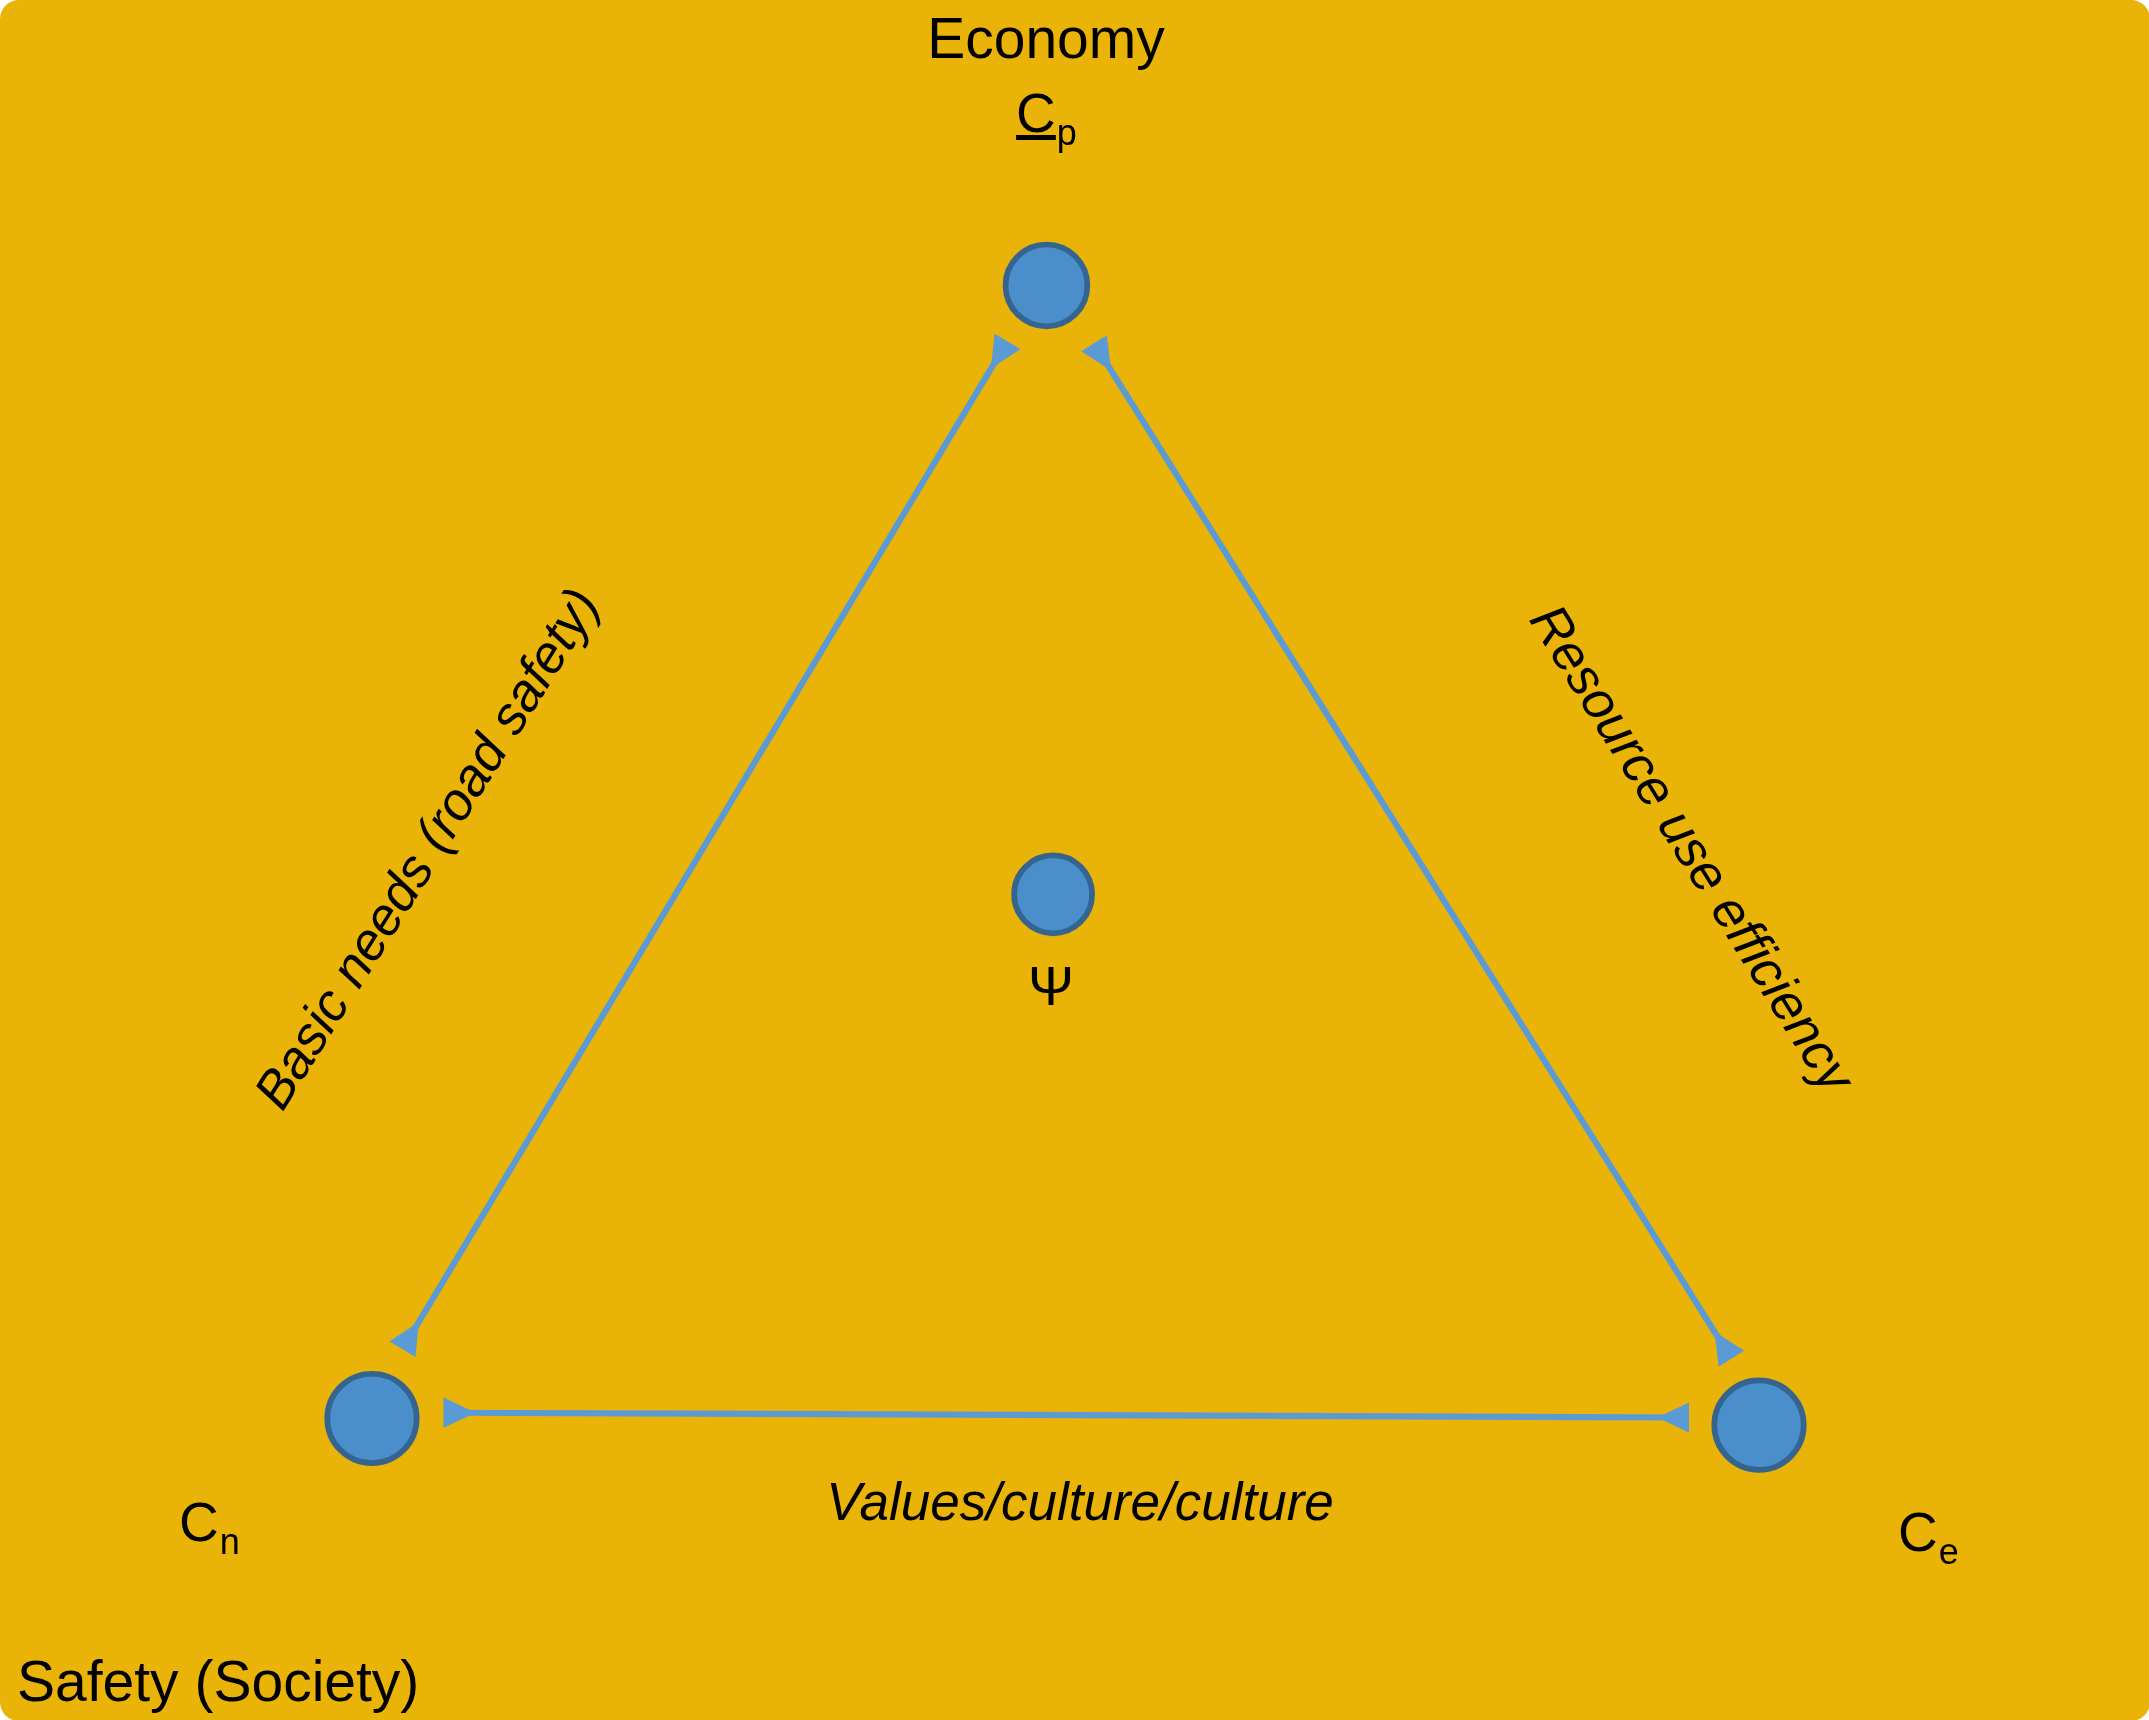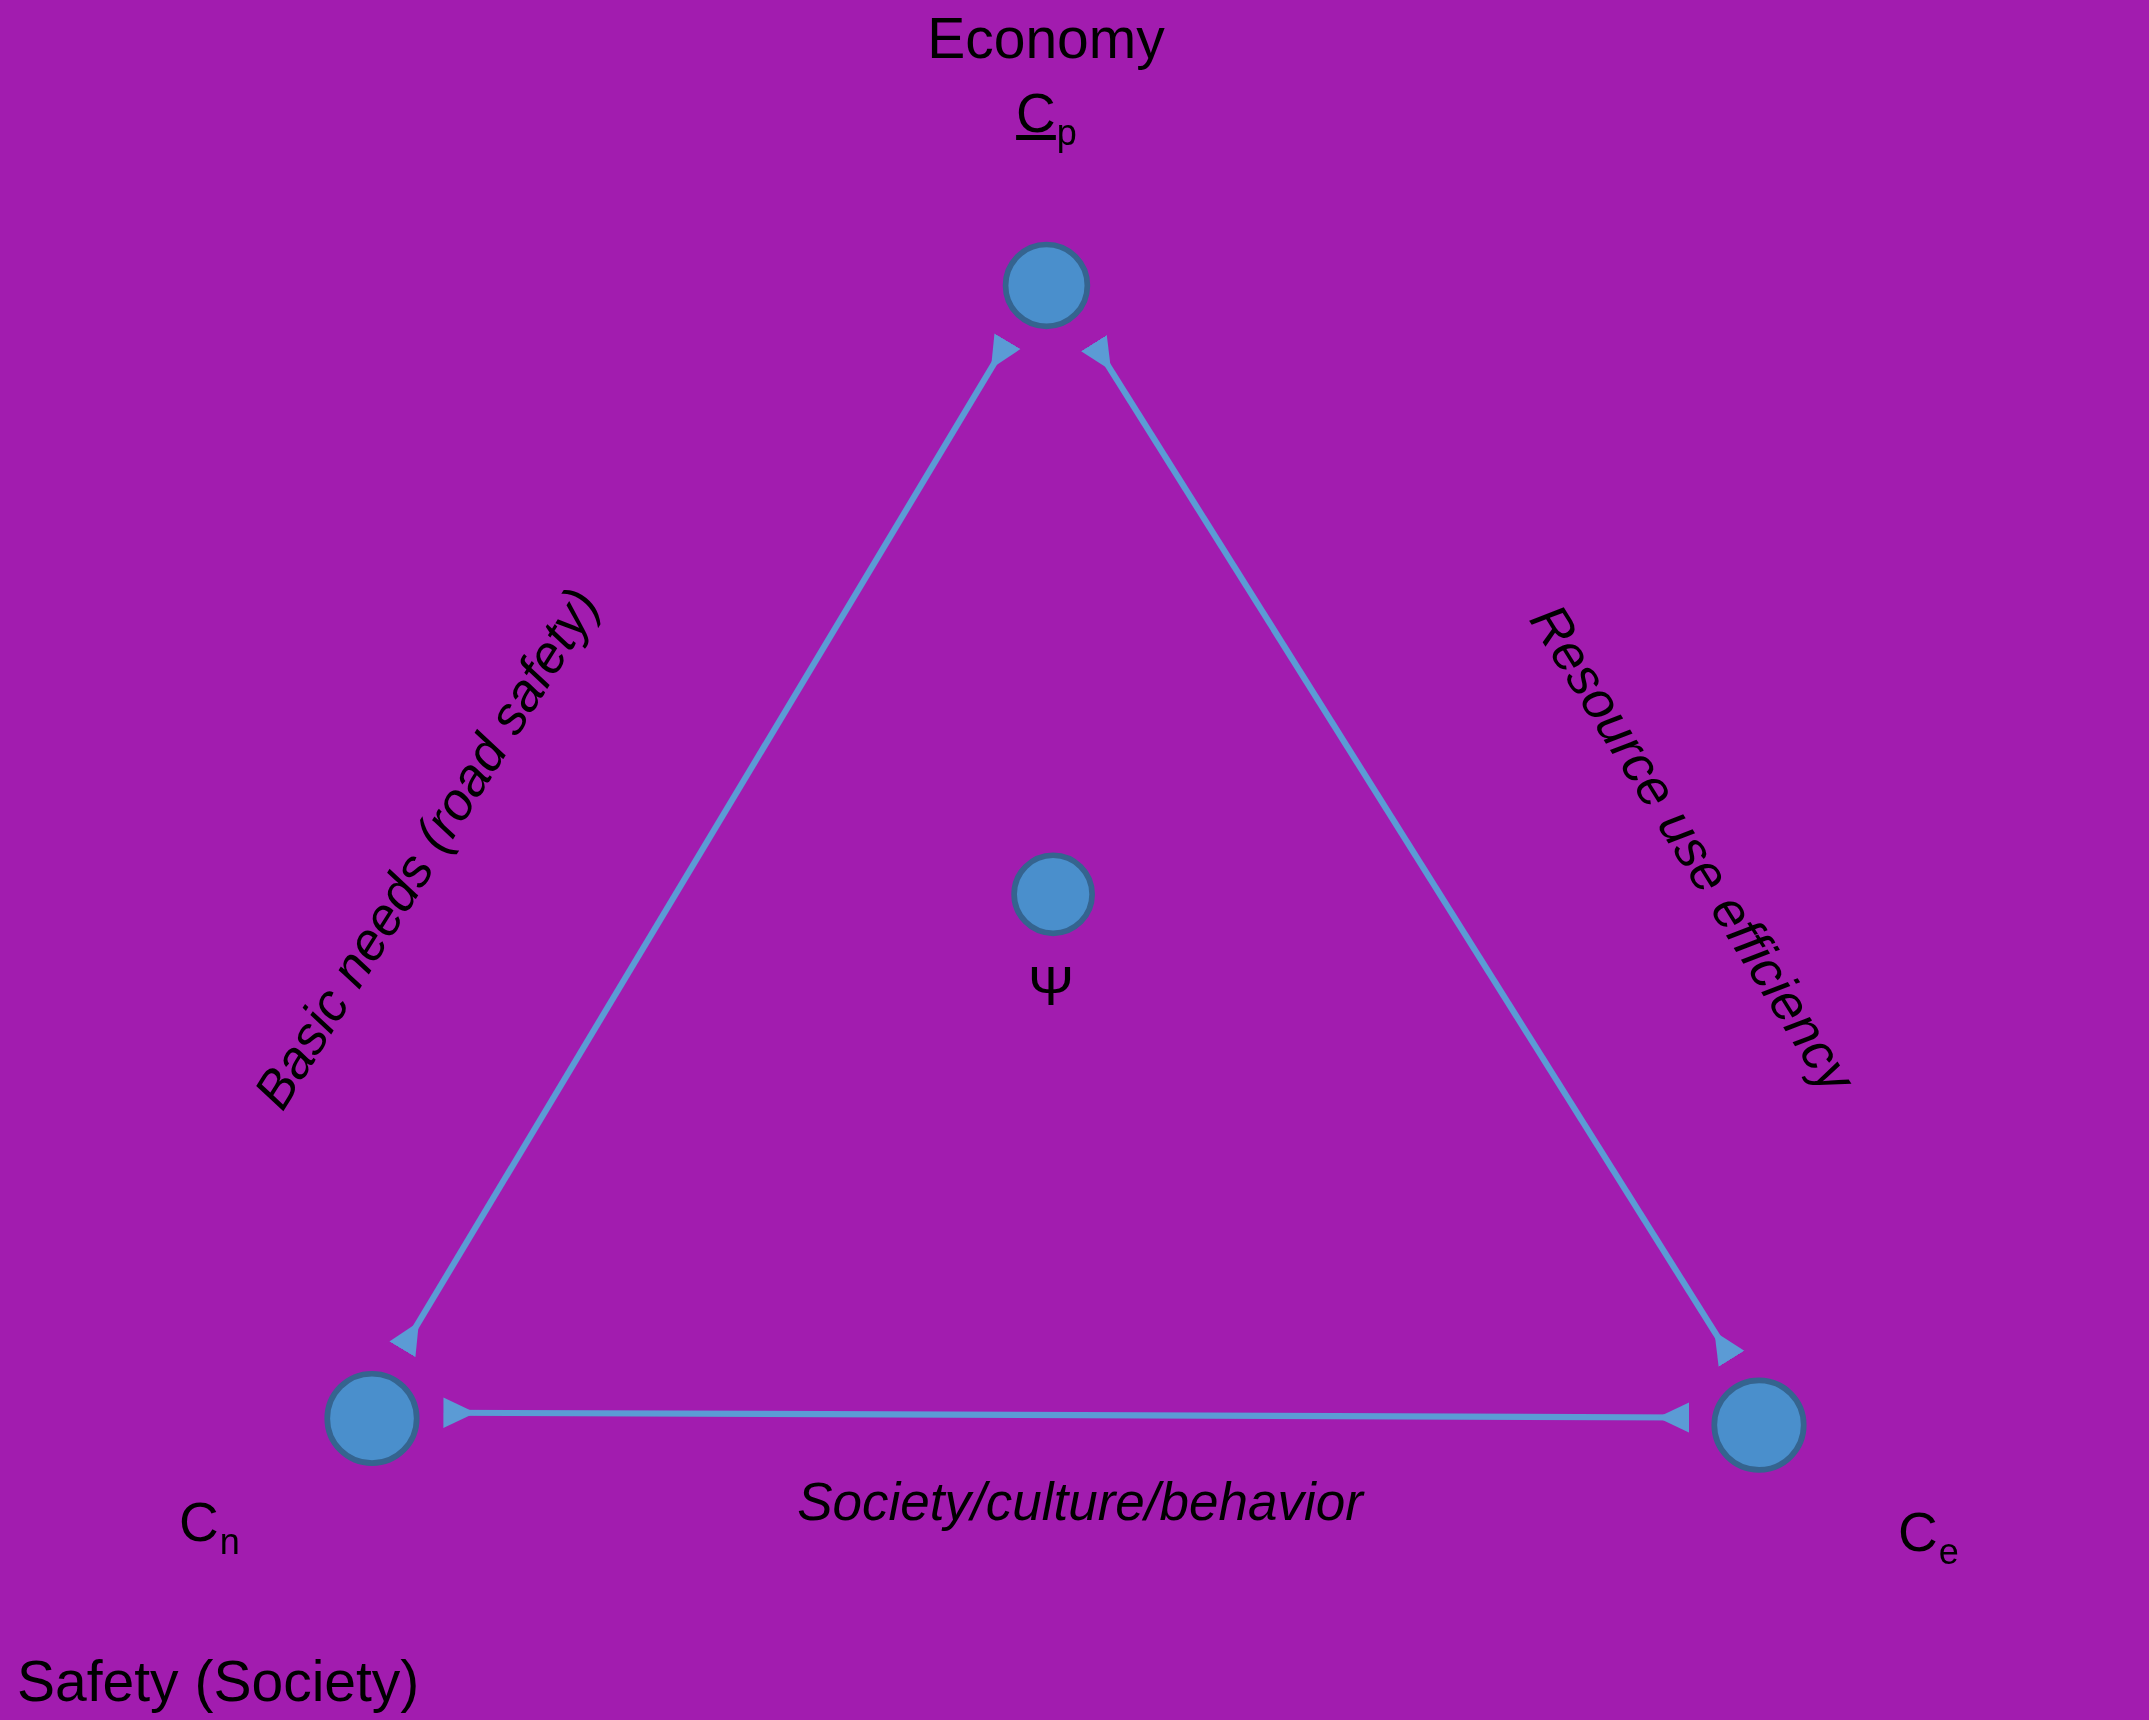--- a/index.html
+++ b/index.html
@@ -7,22 +7,23 @@
     padding: 0;
     background: #ffffff;
   }
   body {
     font-family: "Liberation Sans", sans-serif;
   }
   #stage {
     position: relative;
     width: 2150px;
     height: 1721px;
-    background: #a21caf;
+    background: #eab308;
     overflow: hidden;
+    border-radius: 19px;
   }
   #diagram-svg {
     position: absolute;
     left: 0;
     top: 0;
     width: 2150px;
     height: 1721px;
   }
   .node-label,
   .corner-title,
@@ -120,16 +121,16 @@
 
   <div class="corner-title" id="title-safety">Safety (Society)</div>
 
   <div class="node-label" id="label-ce"><span>C</span><span class="sub">e</span></div>
 
 
   <div class="edge-label" id="edge-left">Basic needs (road safety)</div>
 
   <div class="edge-label" id="edge-right">Resource use efficiency</div>
 
-  <div class="edge-label" id="edge-bottom">Society/culture/behavior</div>
+  <div class="edge-label" id="edge-bottom">Values/culture/culture</div>
 
 </div>
 
 
 </body></html>

